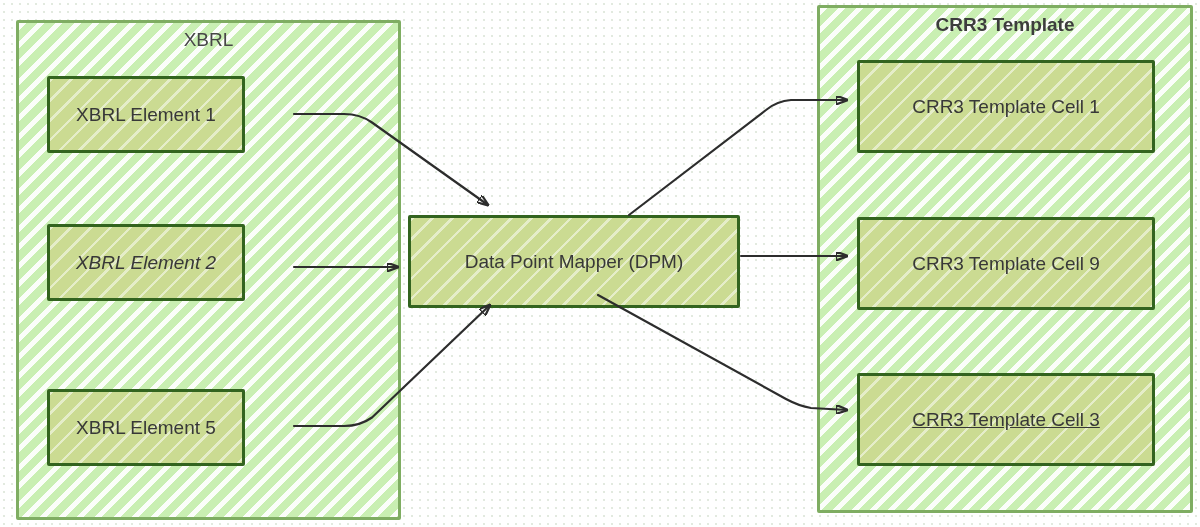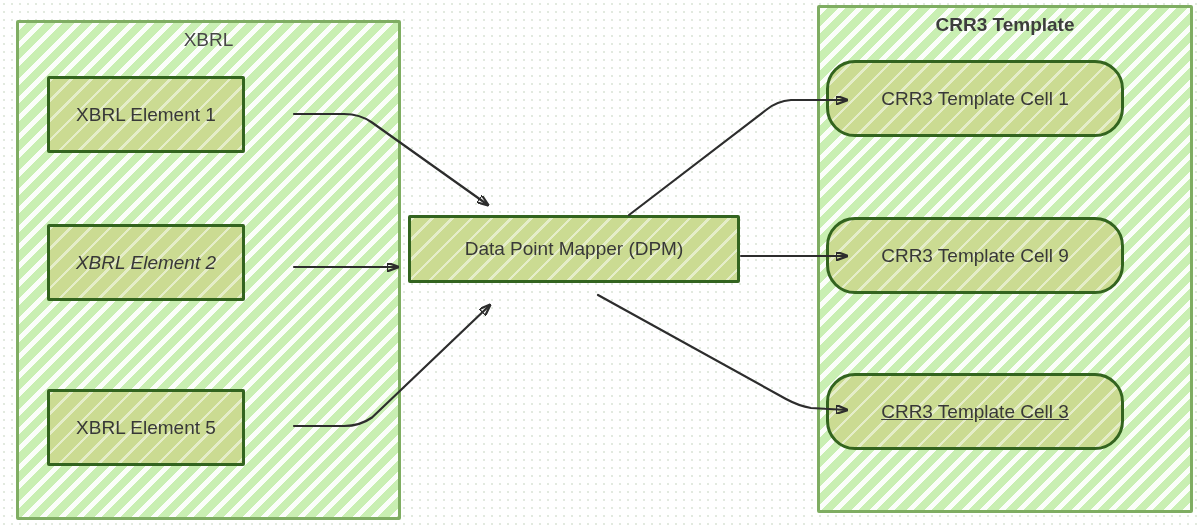--- a/index.html
+++ b/index.html
@@ -52,22 +52,22 @@
     align-items: center;
     justify-content: center;
     font-size: 19px;
     color: #383838;
     text-align: center;
   }
   .xbrl-node { left: 47px; width: 198px; height: 77px; }
   .node-x1 { top: 76px; }
   .node-x2 { top: 224px; font-style: italic; }
   .node-x3 { top: 389px; }
-  .node-dpm { left: 408px; top: 215px; width: 332px; height: 68px; }
-  .crr-node { left: 826px; width: 298px; height: 77px; border-radius: 29px; }
+  .node-dpm { left: 408px; top: 215px; width: 332px; height: 93px; }
+  .crr-node { left: 857px; width: 298px; height: 93px; }
   .node-c1 { top: 60px; }
   .node-c2 { top: 217px; }
   .node-c3 { top: 373px; text-decoration: underline; }
   
   .arrows {
     position: absolute;
     left: 0; top: 0;
     width: 1200px;
     height: 527px;
     pointer-events: none;

